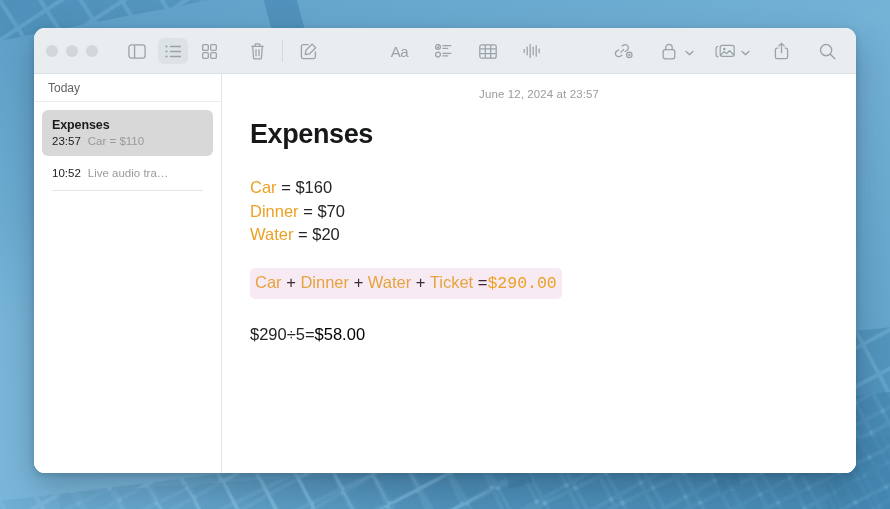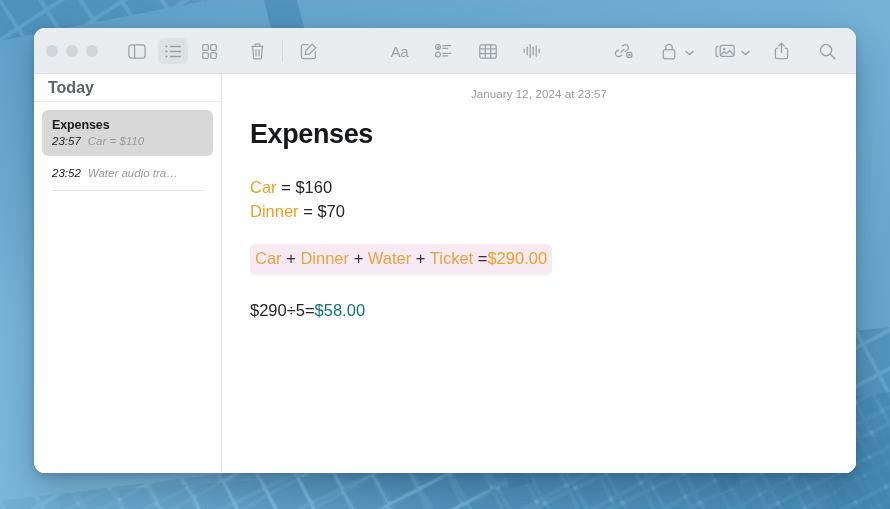--- a/index.html
+++ b/index.html
@@ -63,32 +63,31 @@
   
   #sidebar {
     width:188px; flex:0 0 188px; background:#ffffff;
     border-right:1px solid #e2e4e6;
     display:flex; flex-direction:column;
   }
   #sidebar-header {
     height:28px; flex:0 0 28px;
     display:flex; align-items:center;
     padding-left:14px;
-    font-size:16px; color:#5f6366;
+    font-size:12px; color:#5f6366;
     border-bottom:1px solid #ececec;
-    font-weight:bold;
   }
   #note-list { padding:8px 8px 0 8px; }
   .note-item {
     padding:8px 10px 9px 10px; border-radius:6px;
     position:relative;
   }
   .note-item.selected { background:#d8d8d8; }
   .note-title { font-size:12.5px; font-weight:bold; color:#1b1b1b; letter-spacing:-.1px; }
-  .note-sub { font-size:11.5px; margin-top:3px; display:flex; gap:7px;font-style:italic; }
+  .note-sub { font-size:11.5px; margin-top:3px; display:flex; gap:7px; }
   .note-time { color:#1b1b1b; }
   .note-snippet { color:#9a9a9a; white-space:nowrap; overflow:hidden; }
   .note-divider { height:1px; background:#e6e6e6; margin:2px 10px; }
 
   
   #note-pane { flex:1 1 auto; background:#fff; position:relative; padding:0 28px; }
   #note-date {
     text-align:center; font-size:11.5px; color:#9b9b9b;
     padding-top:14px; letter-spacing:.1px;
   }
@@ -100,23 +99,23 @@
   .var { color:#eda023; }
   .op  { color:#232528; }
   .mathline { white-space:nowrap; }
   #sum-line {
     display:inline-block; margin-top:21px;
     background:#f8eaf3; border-radius:5px;
     padding:3px 5px 4px 5px; white-space:nowrap;
   }
   #sum-line .var { color:#e6a340; }
   #sum-line .op { color:#3c2a34; }
-  #sum-line .res { color:#eda023; }
+  #sum-line .res { color:#eda023;font-family:Liberation Mono, monospace; }
   #div-line { margin-top:24px; white-space:nowrap; }
-  #div-line .res { color:#0f766e;margin-top:45px; }
+  #div-line .res { color:#000000;margin-top:45px; }
 </style>
 </head>
 <body>
 
 <div id="wallpaper">
   <div class="grad"></div>
   <svg viewBox="0 0 890 509">
     <defs>
       <pattern id="sq" width="34" height="34" patternUnits="userSpaceOnUse" patternTransform="rotate(-22)">
         <rect x="1.6" y="1.6" width="30" height="30" fill="#3f82ad" opacity="0.55"></rect>
@@ -328,48 +327,53 @@
         <div class="note-item selected">
           <div class="note-title">Expenses</div>
           <div class="note-sub">
             <span class="note-time">23:57</span>
             <span class="note-snippet">Car = $110</span>
           </div>
         </div>
 
         <div class="note-item">
           <div class="note-sub">
-            <span class="note-time">23:52</span>
-            <span class="note-snippet">Water audio tra…</span>
+            <span class="note-time">10:52</span>
+            <span class="note-snippet">Live audio tra…</span>
           </div>
         </div>
 
         <div class="note-divider"></div>
 
 
       </div>
     </div>
 
     <div id="note-pane">
 
-      <div id="note-date">January 12, 2024 at 23:57</div>
+      <div id="note-date">June 12, 2024 at 23:57</div>
 
       <div id="note-title-h">Expenses</div>
 
       <div id="note-body">
 
         <div class="mathline">
           <span class="var">Car</span>
           <span class="op">=</span>
           <span class="op">$160</span>
         </div>
         <div class="mathline">
           <span class="var">Dinner</span>
           <span class="op">=</span>
           <span class="op">$70</span>
+        </div>
+        <div class="mathline">
+          <span class="var">Water</span>
+          <span class="op">=</span>
+          <span class="op">$20</span>
         </div>
 
         <div>
           <span id="sum-line">
             <span class="var">Car</span>
             <span class="op">+</span>
             <span class="var">Dinner</span>
             <span class="op">+</span>
             <span class="var">Water</span>
             <span class="op">+</span>

